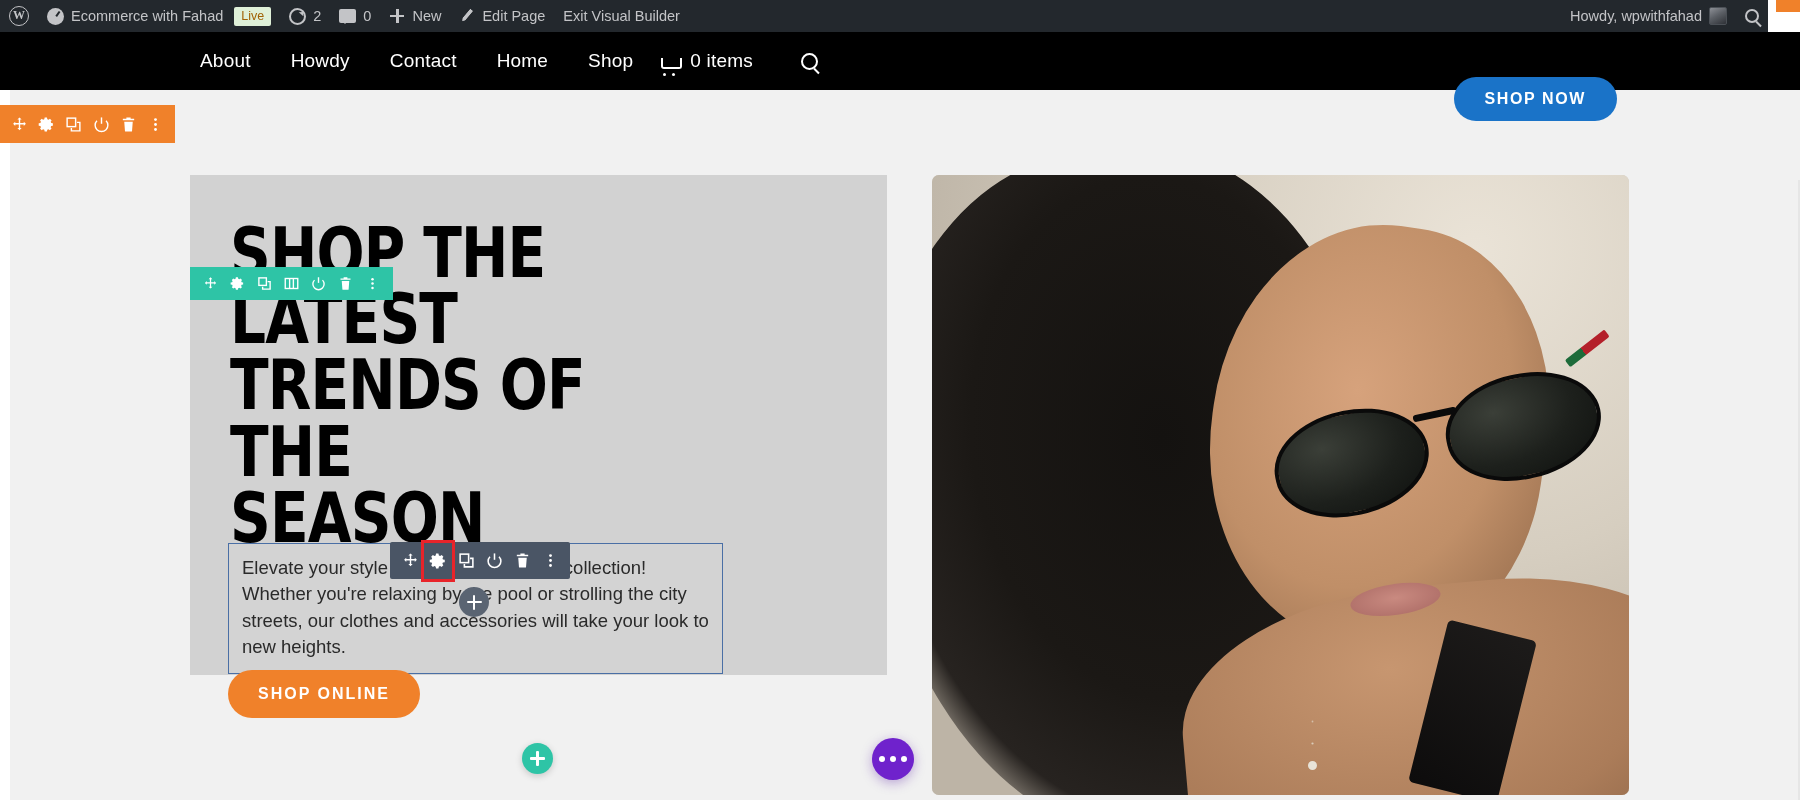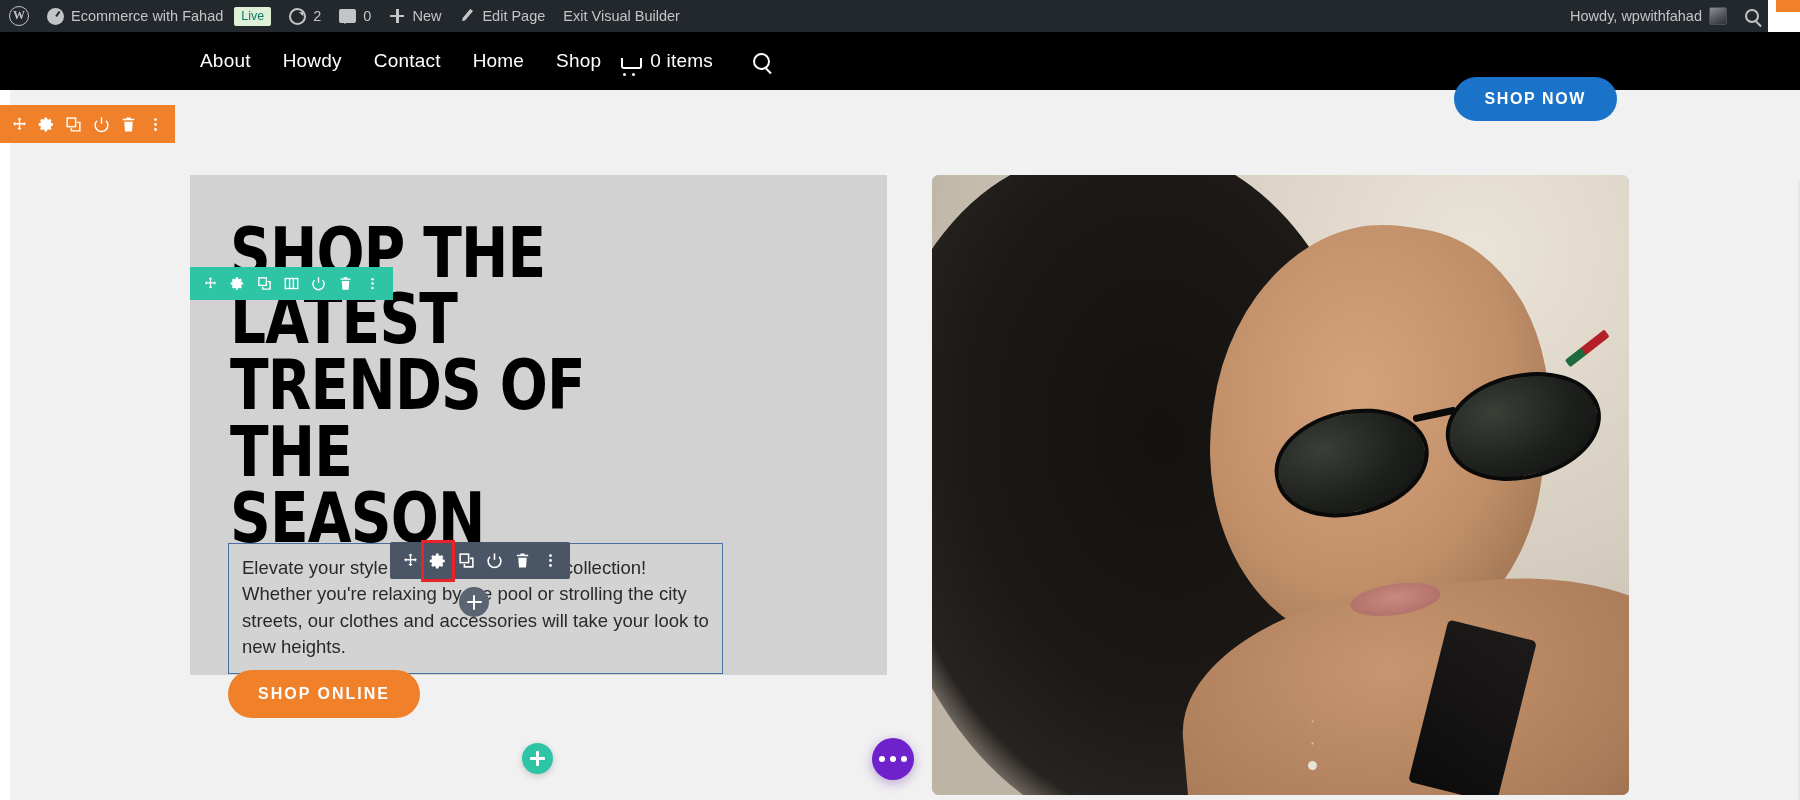--- a/index.html
+++ b/index.html
@@ -46,21 +46,21 @@
     width: 1.6px; height: 6px; background: #23282d;
     transform: translate(-50%,-95%) rotate(35deg);
     transform-origin: bottom center;
   }
   .speed-icon::before {
     content:""; position:absolute; left:3px; top:3px;
     width:11px; height:11px; border-radius:50%;
     background:#23282d; opacity:.0;
   }
   .live-badge {
-    background: #dff0d8; color: #0f766e;
+    background: #dff0d8; color: #a16207;
     font-size: 12.5px; padding: 1px 7px;
     border-radius: 2px; line-height: 17px;
   }
   .revision-icon {
     width: 17px; height: 17px; border-radius: 50%;
     border: 2px solid #c3c4c7; position: relative;
   }
   .revision-icon::after {
     content:""; position:absolute; top:-1px; right:-2px;
     border: 3.5px solid transparent;
@@ -116,21 +116,21 @@
 
   
   #site-nav {
     position:absolute; top:32px; left:0;
     width:1800px; height: 58px;
     background: #000000;
     z-index: 150;
   }
   #nav-inner {
     position:absolute; left: 200px; top: 0;
-    height: 58px; display:flex; align-items:center; gap: 32px;
+    height: 58px; display:flex; align-items:center; gap: 40px;
   }
   .nav-link {
     color:#ffffff; font-size: 19px; letter-spacing: .2px;
     white-space: nowrap;
   }
   .nav-cart {
     display:flex; align-items:flex-end; gap:9px; margin-left: -14px;
   }
   .cart-icon {
     width: 22px; height: 15px; position:relative; display:inline-block;

